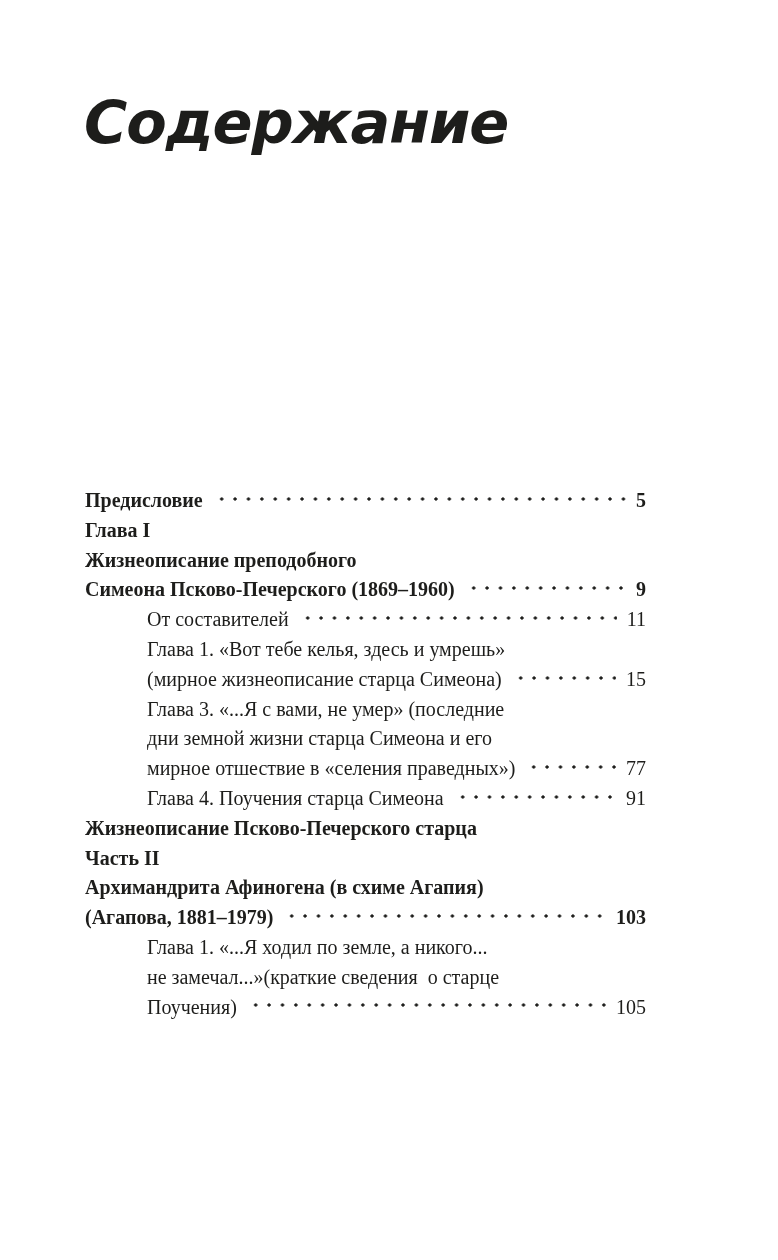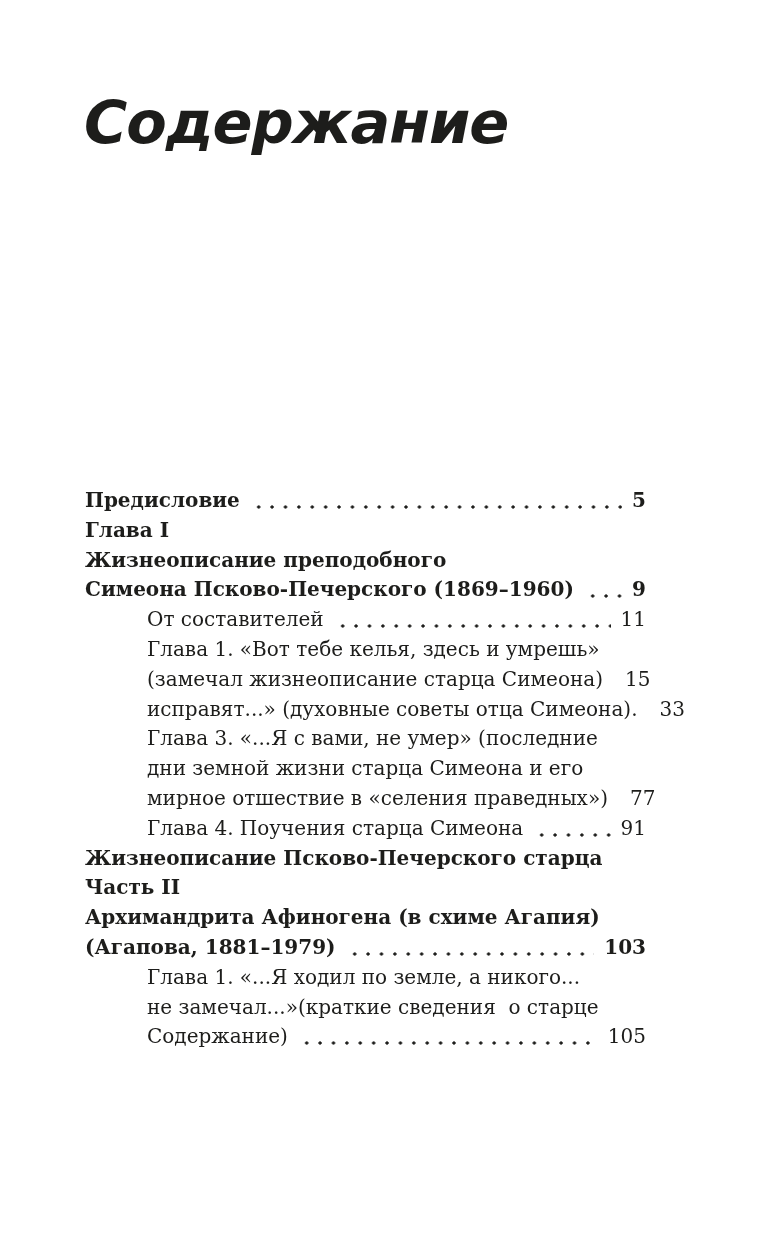--- a/index.html
+++ b/index.html
@@ -31,21 +31,22 @@
   .toc {
     position: absolute;
     left: 85px;
     top: 486px;
     width: 561px;
     font-size: 20px;
     line-height: 29.8px;
   }
   .toc-row {
     display: flex;
-    align-items: flex-end;
+    align-items: center;
+    font-family: Liberation Serif, serif;
   }
   .toc-row.bold { font-weight: 700; }
   .toc-row.indent { padding-left: 62px; }
   .toc-label {
     white-space: pre;
     flex: 0 0 auto;
   }
   .toc-dots {
     flex: 1 1 auto;
     min-width: 0;
@@ -106,28 +107,23 @@
       </div>
       <div class="toc-row indent">
         <span class="toc-label">От составителей</span>
         <span class="toc-dots"></span>
         <span class="toc-page">11</span>
       </div>
       <div class="toc-row indent">
         <span class="toc-label">Глава 1. «Вот тебе келья, здесь и умрешь»</span>
       </div>
       <div class="toc-row indent">
-        <span class="toc-label">(замечал жизнеописание старца Симеона)</span>
+        <span class="toc-label">(мирное жизнеописание старца Симеона)</span>
         <span class="toc-dots"></span>
         <span class="toc-page">15</span>
-      </div>
-      <div class="toc-row indent">
-        <span class="toc-label">исправят...» (духовные советы отца Симеона).</span>
-        <span class="toc-dots"></span>
-        <span class="toc-page">33</span>
       </div>
       <div class="toc-row indent">
         <span class="toc-label">Глава 3. «...Я с вами, не умер» (последние</span>
       </div>
       <div class="toc-row indent">
         <span class="toc-label">дни земной жизни старца Симеона и его</span>
       </div>
       <div class="toc-row indent">
         <span class="toc-label">мирное отшествие в «селения праведных»)</span>
         <span class="toc-dots"></span>
@@ -152,21 +148,21 @@
         <span class="toc-dots"></span>
         <span class="toc-page">103</span>
       </div>
       <div class="toc-row indent">
         <span class="toc-label">Глава 1. «...Я ходил по земле, а никого...</span>
       </div>
       <div class="toc-row indent">
         <span class="toc-label">не замечал...»(краткие сведения  о старце</span>
       </div>
       <div class="toc-row indent">
-        <span class="toc-label">Содержание)</span>
+        <span class="toc-label">Поучения)</span>
         <span class="toc-dots"></span>
         <span class="toc-page">105</span>
       </div>
     </div>
 
   <div class="edge-rule"></div>
   <div class="edge-label">Содержание</div>
 </div>
 
 </body></html>

